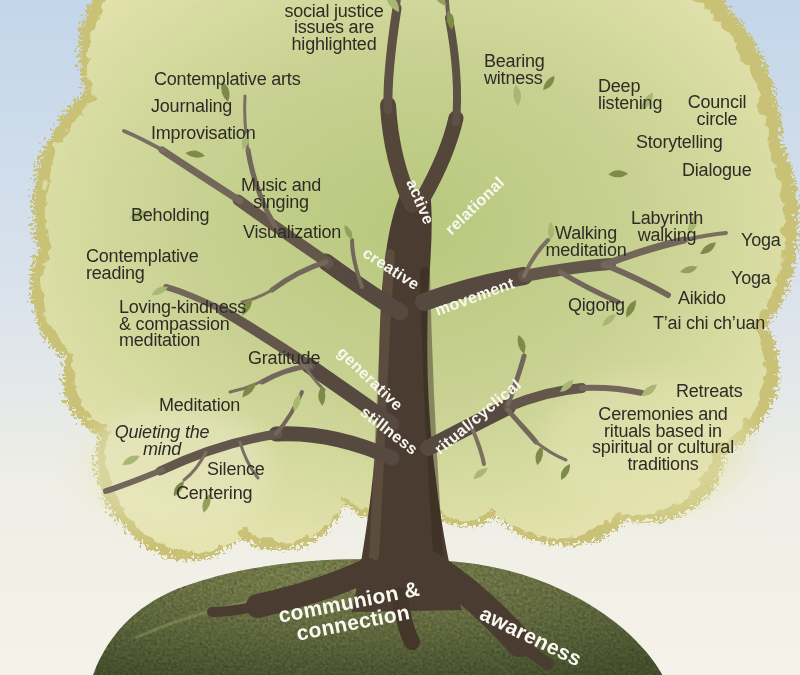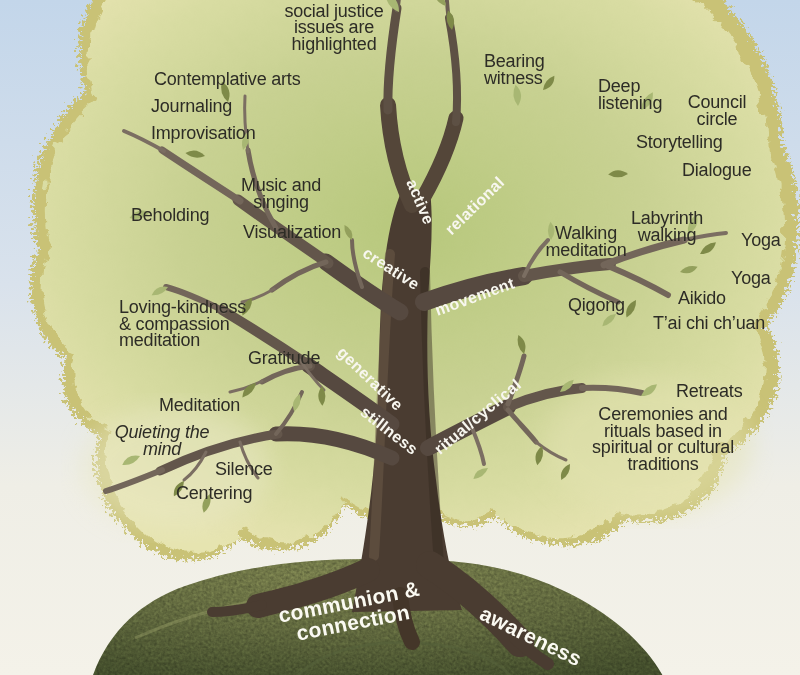--- a/index.html
+++ b/index.html
@@ -213,28 +213,30 @@
     <div class="lbl ctr" style="left:247px;top:177px;">Music and
 singing</div>
     <div class="lbl" style="left:564px;top:78px;">Deep
 listening</div>
     <div class="lbl ctr" style="left:683px;top:94px;">Council
 circle</div>
     <div class="lbl" style="left:602px;top:134px;">Storytelling</div>
     <div class="lbl" style="left:648px;top:162px;">Dialogue</div>
     <div class="lbl" style="left:97px;top:207px;">Beholding</div>
     <div class="lbl" style="left:209px;top:224px;">Visualization</div>
+    <div class="lbl" style="left:52px;top:248px;">Contemplative
+reading</div>
     <div class="lbl" style="left:85px;top:299px;">Loving-kindness
 &amp; compassion
 meditation</div>
     <div class="lbl" style="left:214px;top:350px;">Gratitude</div>
     <div class="lbl" style="left:125px;top:397px;">Meditation</div>
     <div class="lbl ctr" style="left:128px;top:424px;font-style:italic;">Quieting the
 mind</div>
-    <div class="lbl" style="left:181px;top:461px;">Silence</div>
+    <div class="lbl" style="left:173px;top:461px;">Silence</div>
     <div class="lbl" style="left:142px;top:485px;">Centering</div>
     <div class="lbl ctr" style="left:552px;top:225px;">Walking
 meditation</div>
     <div class="lbl ctr" style="left:633px;top:210px;">Labyrinth
 walking</div>
     <div class="lbl" style="left:707px;top:232px;">Yoga</div>
     <div class="lbl" style="left:697px;top:270px;">Yoga</div>
     <div class="lbl" style="left:534px;top:297px;">Qigong</div>
     <div class="lbl" style="left:644px;top:290px;">Aikido</div>
     <div class="lbl" style="left:619px;top:315px;">T’ai chi ch’uan</div>

